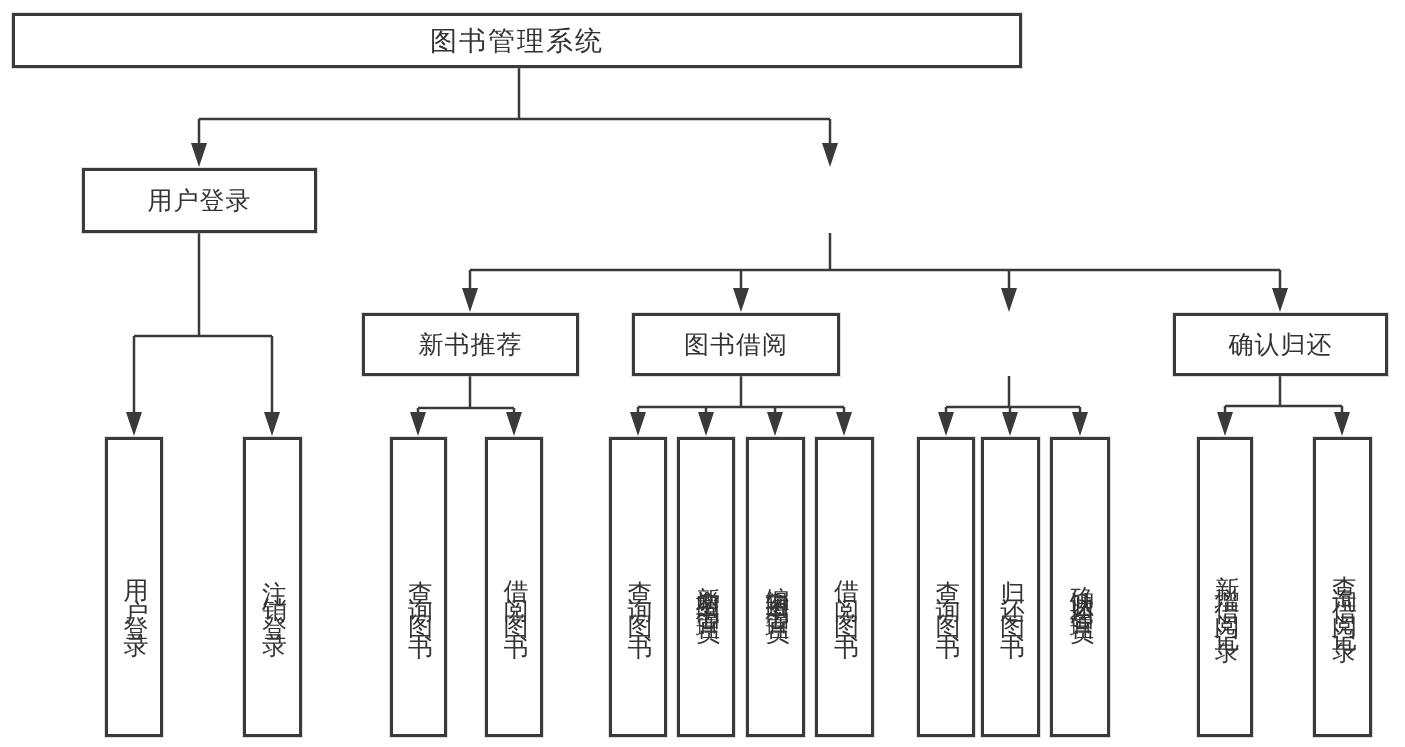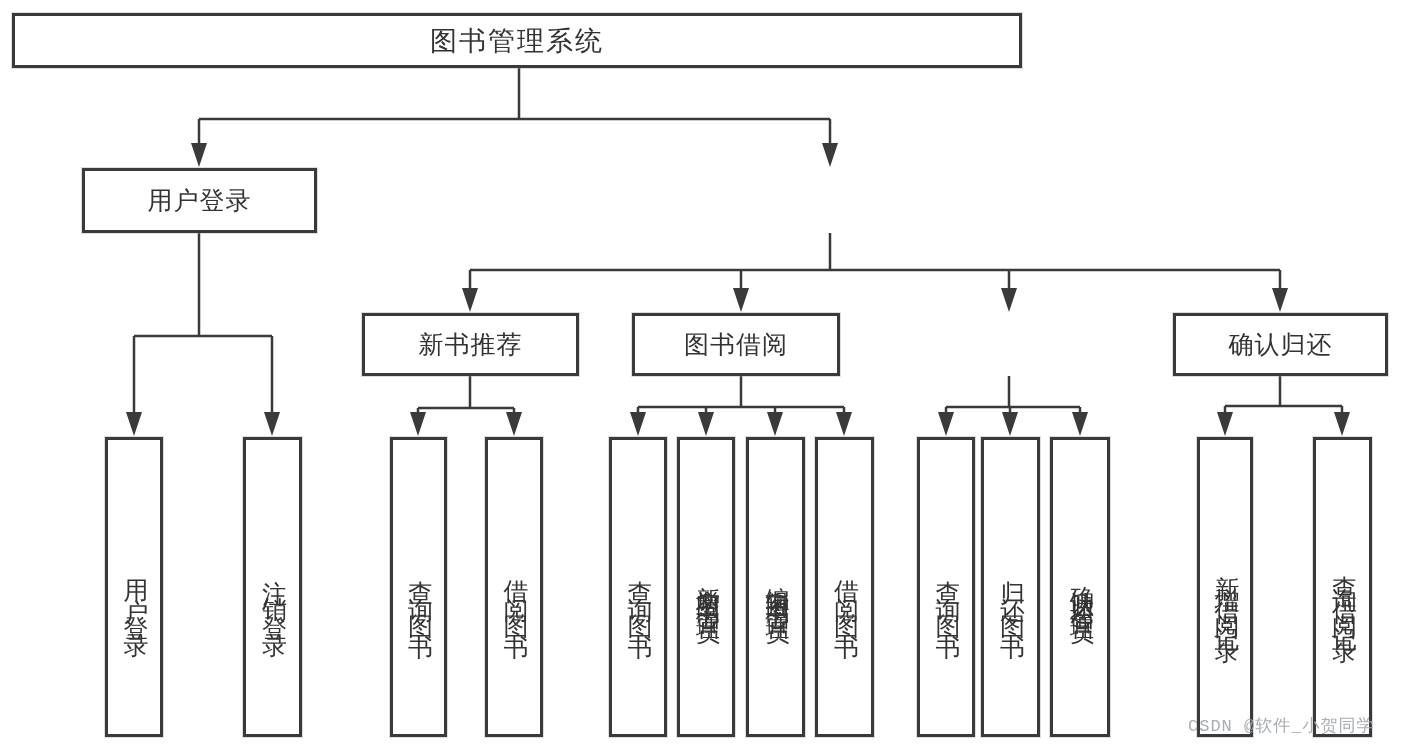--- a/index.html
+++ b/index.html
@@ -184,15 +184,14 @@
     <span class="vt ls9">确认归还（管理员）</span>
   </div>
 
   <div class="leaf" style="left:1197px; width:56px;">
     <span class="vt ls6">新增借阅记录</span>
   </div>
   <div class="leaf" style="left:1313px; width:59px;">
     <span class="vt ls6">查询借阅记录</span>
   </div>
 
-  <div id="watermark">CSDN @软件_小贺同学</div>
 
 </div>
 
 </body></html>

